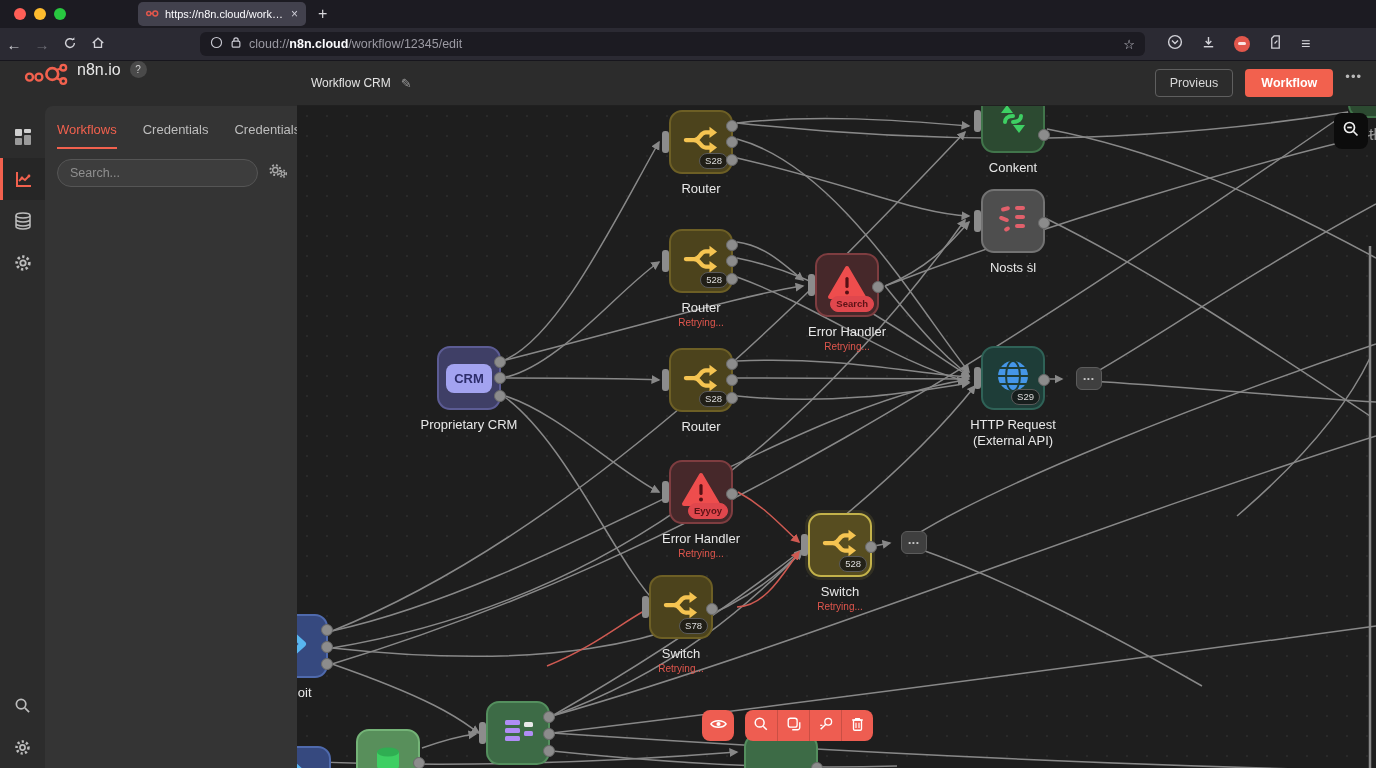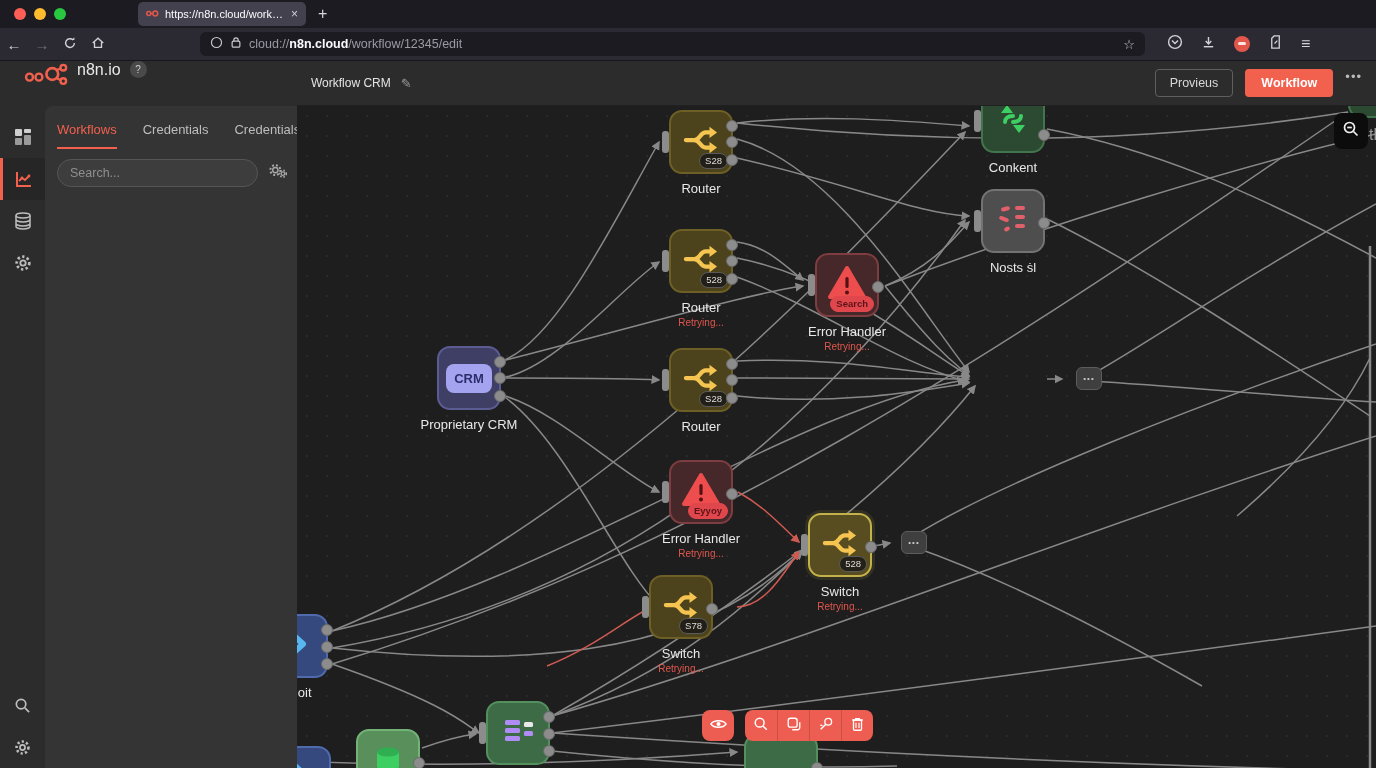--- a/index.html
+++ b/index.html
@@ -424,20 +424,38 @@
         <div class="node" style="left:140px;top:240px;">
           <div class="node-box n-purple">
             <span class="crm-chip">CRM</span>
             <span class="dot" style="top:8px;"></span>
             <span class="dot" style="top:24px;"></span>
             <span class="dot" style="top:42px;"></span>
           </div>
           <div class="nlabel">Proprietary CRM</div>
         </div>
 
+        <div class="node" style="left:684px;top:240px;">
+          <div class="node-box n-teal">
+            <span class="inbar"></span>
+            <span>
+              <svg width="38" height="38" viewBox="0 0 38 38">
+                  <circle cx="19" cy="19" r="15" fill="#4596e8"></circle>
+                  <ellipse cx="19" cy="19" rx="7" ry="15" fill="none" stroke="#1e3d38" stroke-width="2"></ellipse>
+                  <line x1="4" y1="19" x2="34" y2="19" stroke="#1e3d38" stroke-width="2"></line>
+                  <line x1="6" y1="11" x2="32" y2="11" stroke="#1e3d38" stroke-width="2"></line>
+                  <line x1="6" y1="27" x2="32" y2="27" stroke="#1e3d38" stroke-width="2"></line>
+                </svg>
+            </span>
+            <span class="badge">S29</span>
+            <span class="dot" style="top:26px;"></span>
+          </div>
+          <div class="nlabel">HTTP Request</div>
+          <div class="nlabel" style="margin-top:1px;">(External API)</div>
+        </div>
 
         <div class="node" style="left:684px;top:-17px;">
           <div class="node-box n-green">
             <span class="inbar"></span>
             <span>
               <svg width="36" height="36" viewBox="0 0 36 36">
                   <path d="M18 15 c-6,0 -8,3 -8,6" fill="none" stroke="#3ecf63" stroke-width="4" stroke-linecap="round"></path>
                   <path d="M18 21 c6,0 8,-3 8,-6" fill="none" stroke="#3ecf63" stroke-width="4" stroke-linecap="round"></path>
                   <path d="M12 4 l6,8 -12,0z" fill="#3ecf63"></path>
                   <path d="M24 32 l-6,-8 12,0z" fill="#3ecf63"></path>

